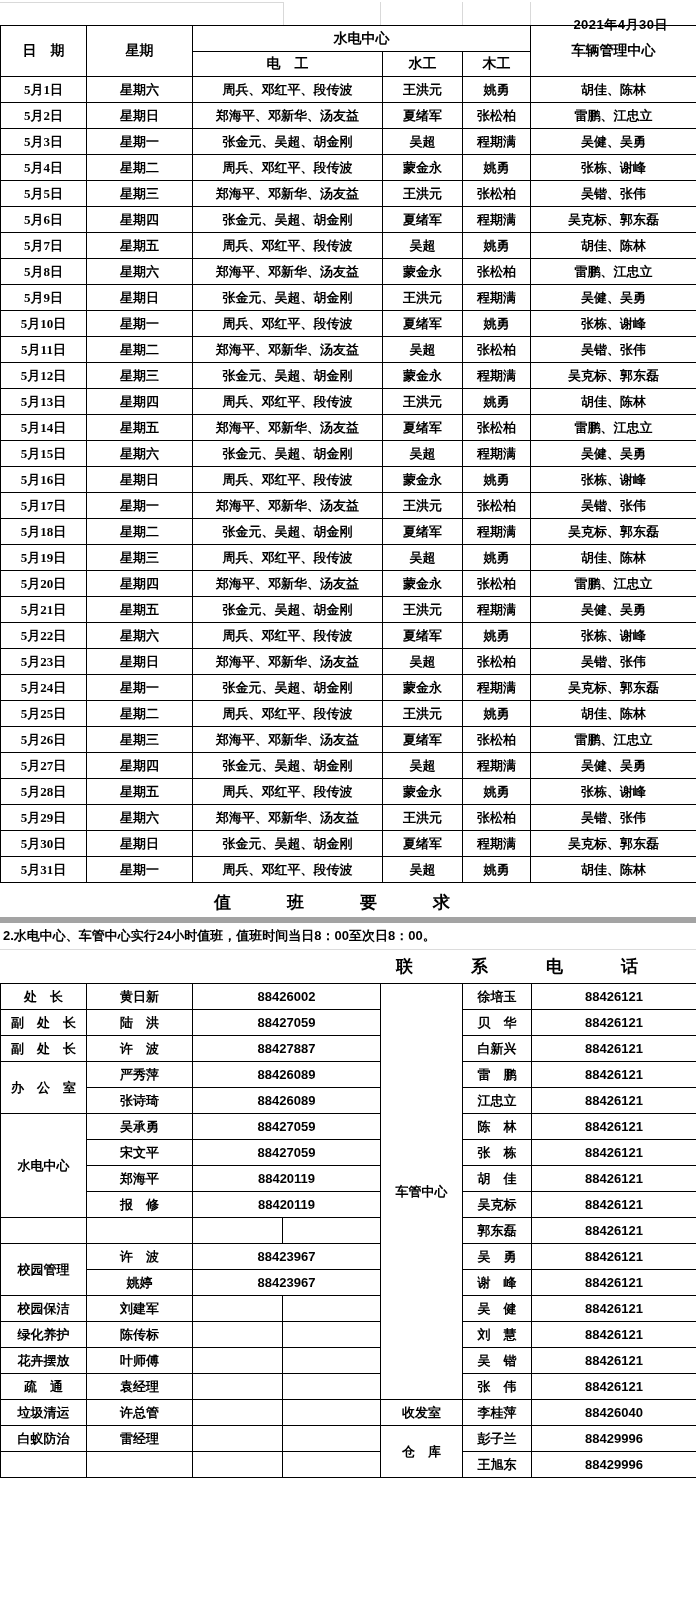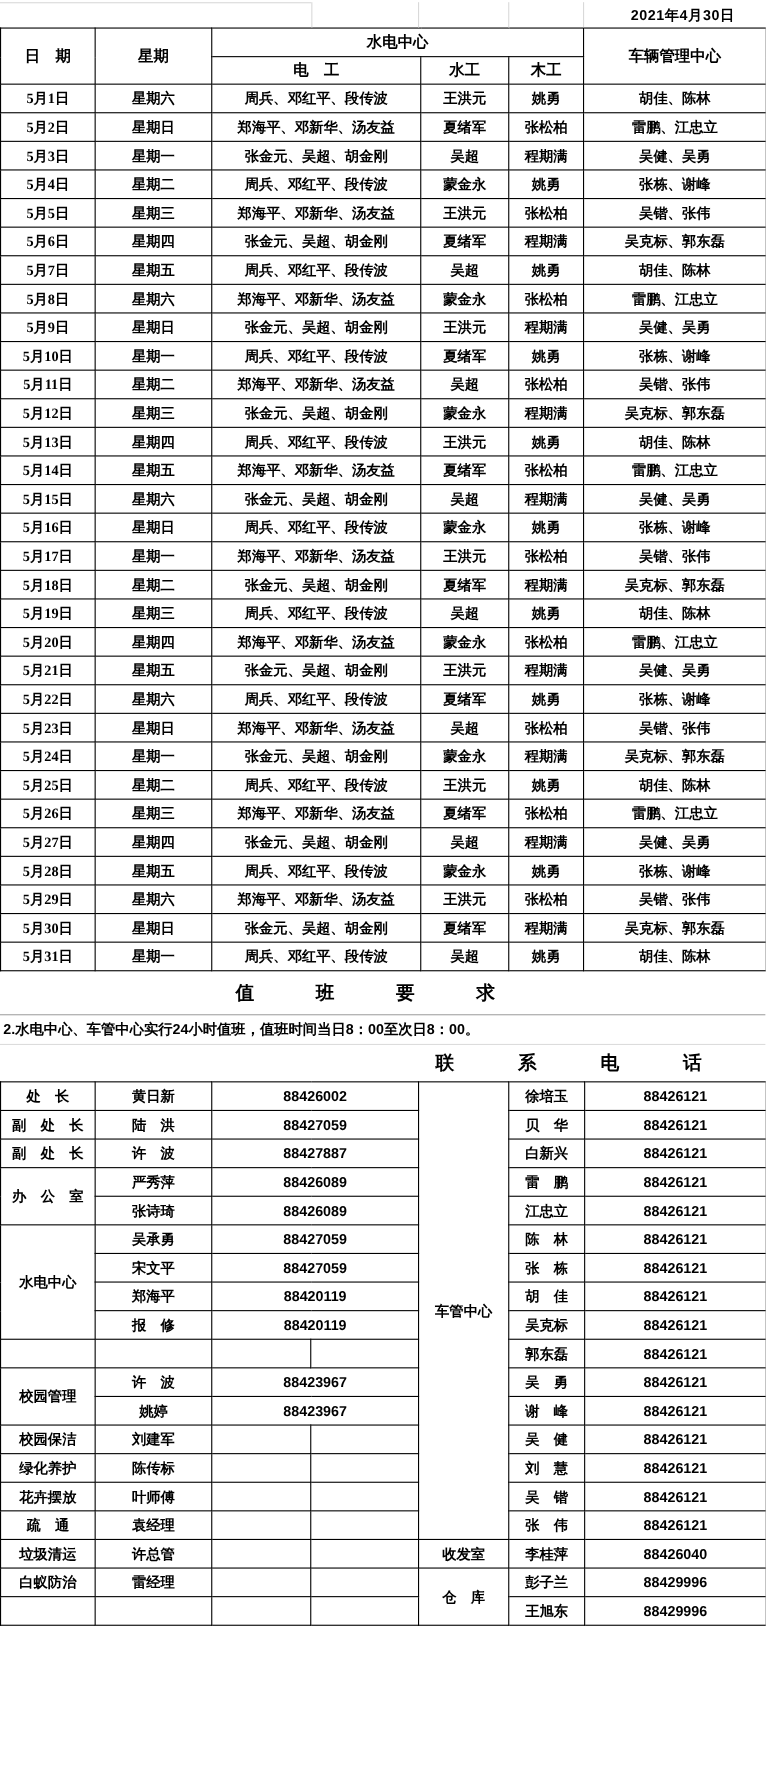--- a/index.html
+++ b/index.html
@@ -12,21 +12,21 @@
     background: #ffffff;
     color: #000000;
     font-family: "Liberation Sans", "DejaVu Sans", sans-serif;
     font-weight: bold;
     overflow: hidden;
   }
 
   
   .top-strip { position: relative; height: 25px; }
   .date-label {
-    position: absolute; right: 28px; top: 5px;
+    position: absolute; right: 28px; top: 16px;
     font-size: 13px; letter-spacing: 0.5px;
   }
   .gridstub { position: absolute; background: #d9d9d9; }
   .gs-h { left: 0; top: 2px; width: 283px; height: 1px; }
   .gs-v1 { left: 283px; top: 2px; width: 1px; height: 23px; }
   .gs-v2 { left: 380px; top: 2px; width: 1px; height: 23px; }
   .gs-v3 { left: 462px; top: 2px; width: 1px; height: 23px; }
   .gs-v4 { left: 530px; top: 2px; width: 1px; height: 23px; }
 
   
@@ -41,21 +41,21 @@
   .duty th { font-size: 14px; }
   .duty tbody tr { height: 26px; font-family: Liberation Serif, serif; }
   .duty td { font-size: 13px; }
 
   
   .sec-title {
     height: 40px; line-height: 40px;
     text-align: center; font-size: 17px;
     letter-spacing: 56px; padding-left: 24px;
     white-space: nowrap;
-    border-bottom: 1px solid #a3a3a3;
+    border-bottom: 6px solid #a3a3a3;
   }
   .sec-title2 {
     height: 33px; line-height: 33px;
     text-align: right; font-size: 17px;
     letter-spacing: 58px; padding-left: 58px;
     white-space: nowrap;
     border-bottom: none;
   }
 
   

